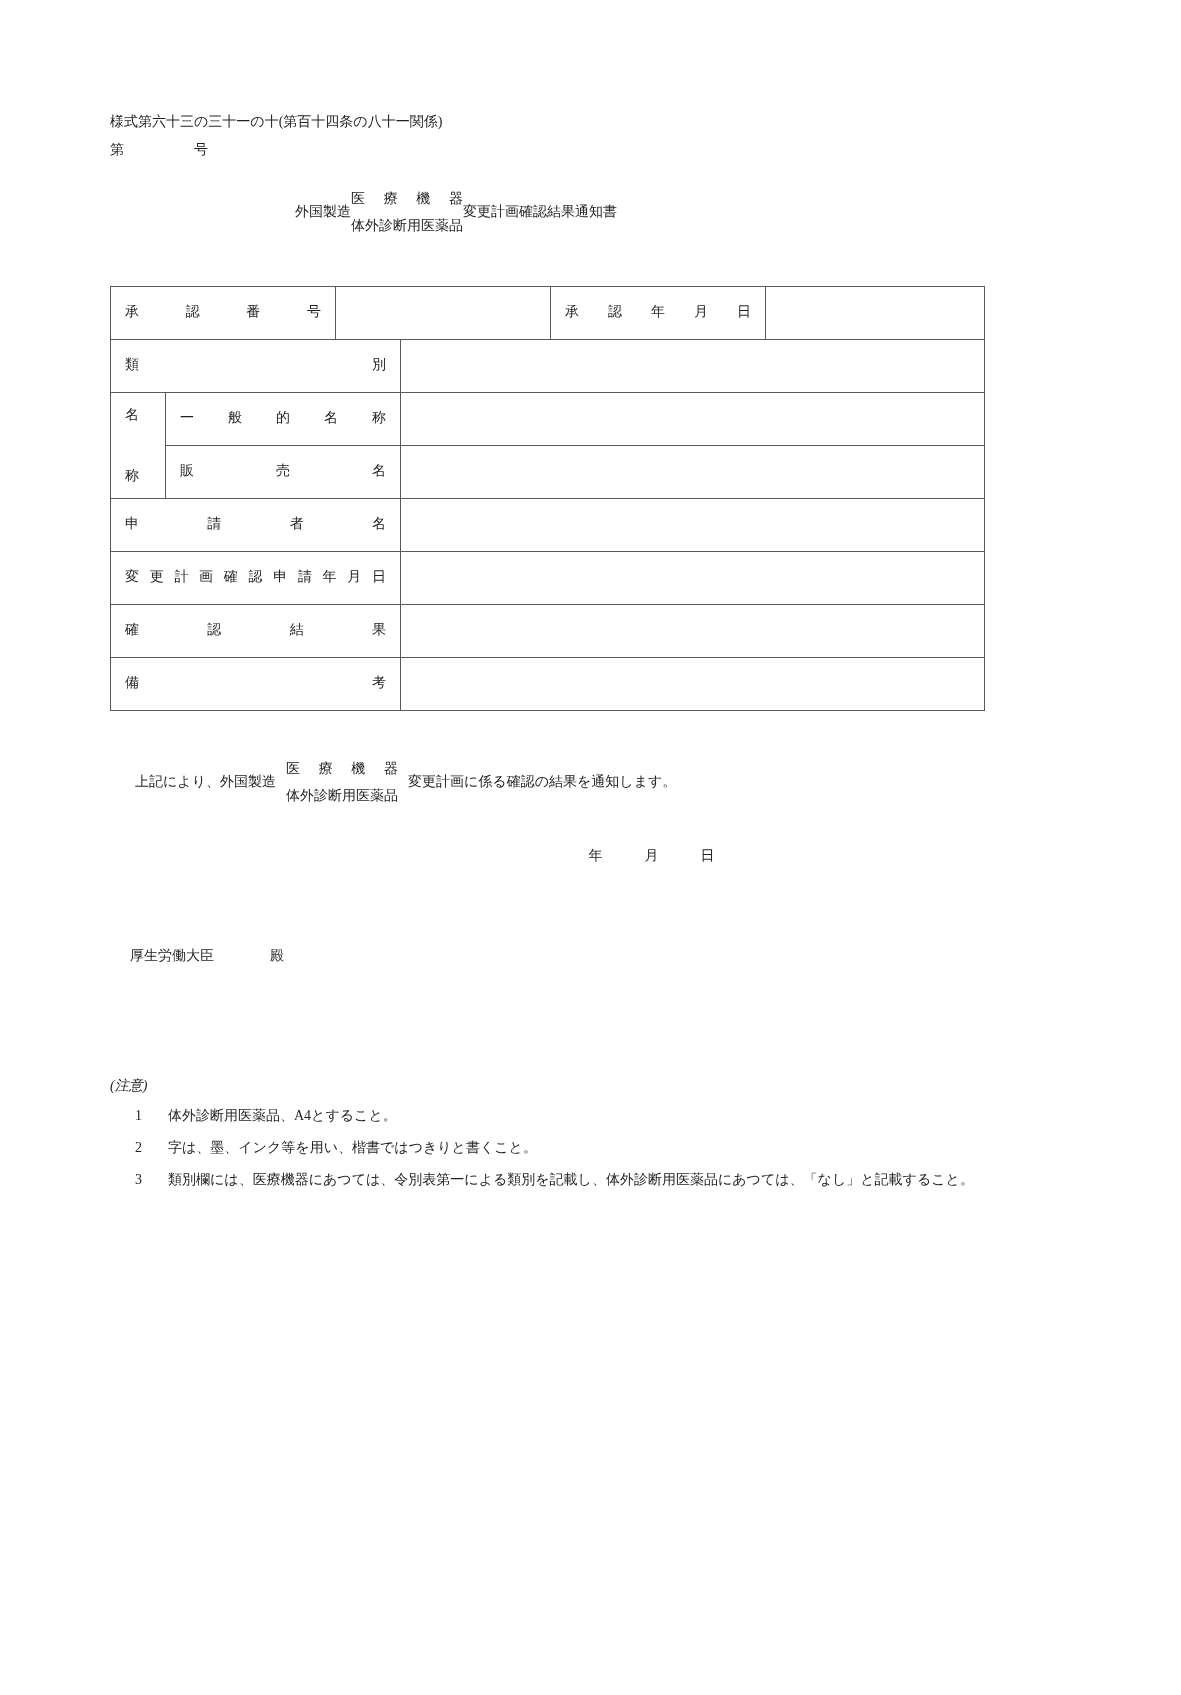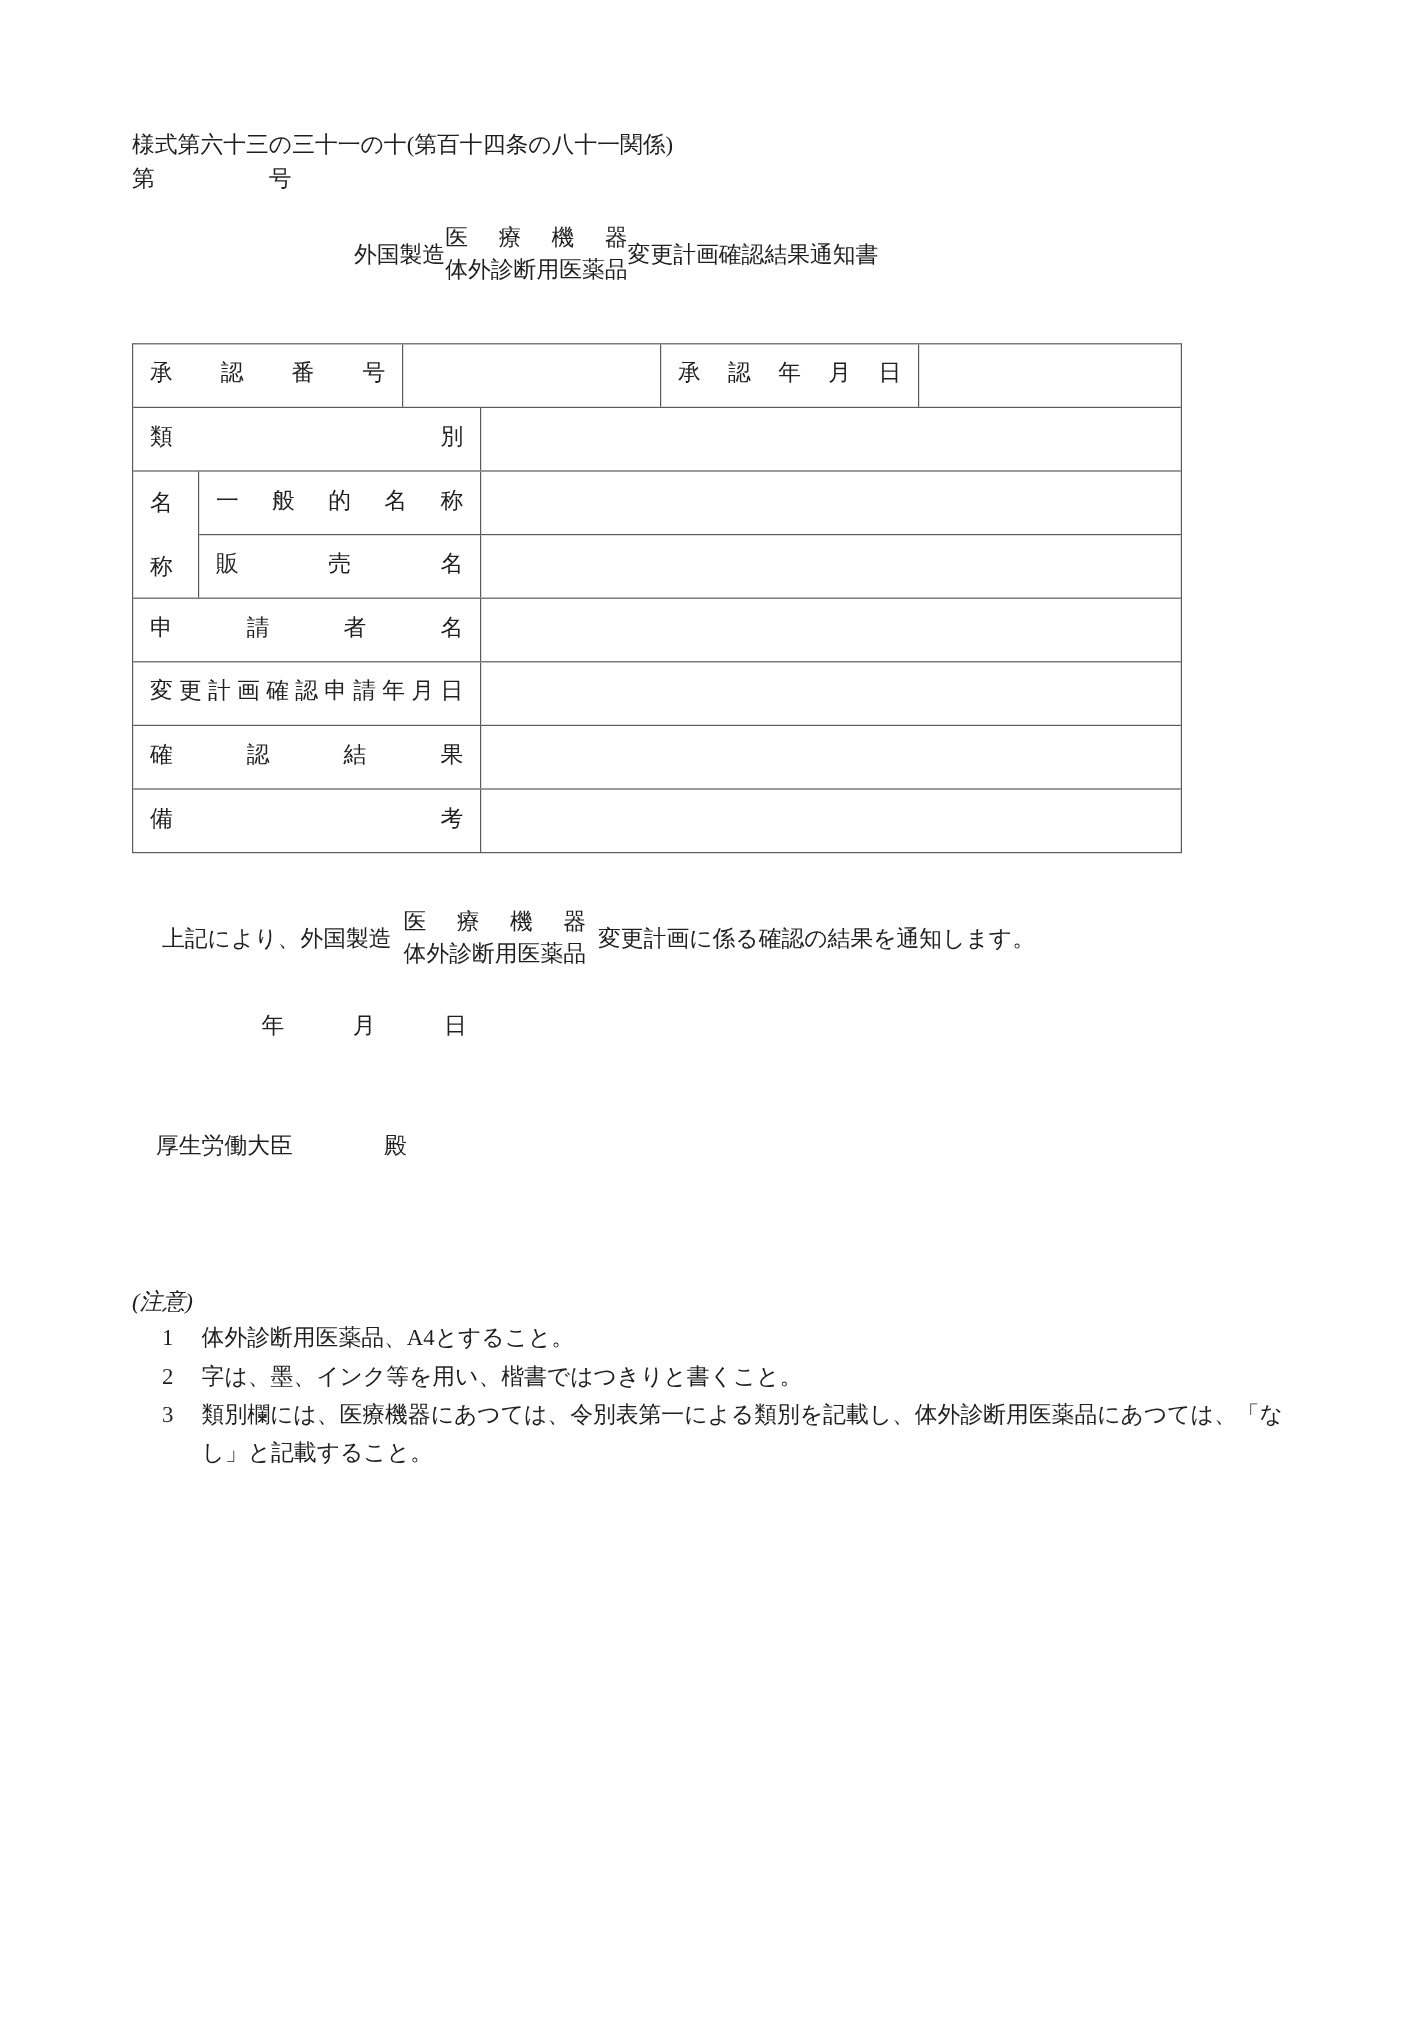--- a/index.html
+++ b/index.html
@@ -7,21 +7,21 @@
     padding: 0;
     background: #ffffff;
   }
   .page {
     position: relative;
     width: 1181px;
     height: 1695px;
     background: #ffffff;
     color: #1f1f1f;
     font-family: "Liberation Serif", "DejaVu Serif", serif;
-    font-size: 19px;
+    font-size: 14px;
     box-sizing: border-box;
     padding: 108px 96px 0 110px;
     overflow: hidden;
   }
   .line { line-height: 28px; white-space: pre; }
 
   
   .title-row {
     display: flex;
     align-items: center;
@@ -101,20 +101,21 @@
     align-items: center;
     gap: 10px;
     margin-top: 44px;
     margin-left: 25px;
   }
   .date-line {
     margin-top: 33px;
     margin-left: 108px;
     line-height: 28px;
     white-space: pre;
+    text-align: center;
   }
   .issuer-line {
     margin-top: 50px;
     margin-left: 425px;
     line-height: 28px;
     white-space: pre;
   }
   .addressee-line {
     margin-top: 72px;
     margin-left: 20px;

